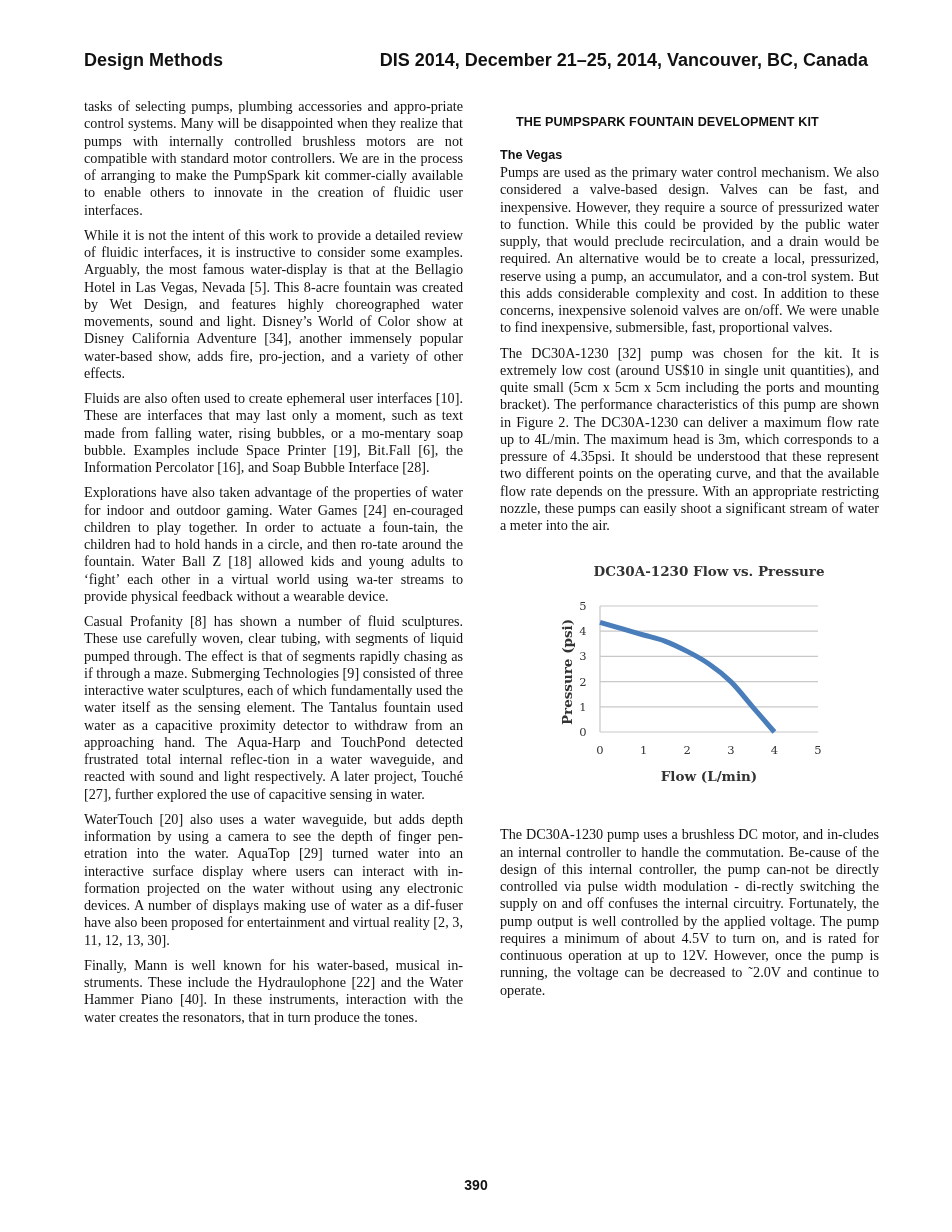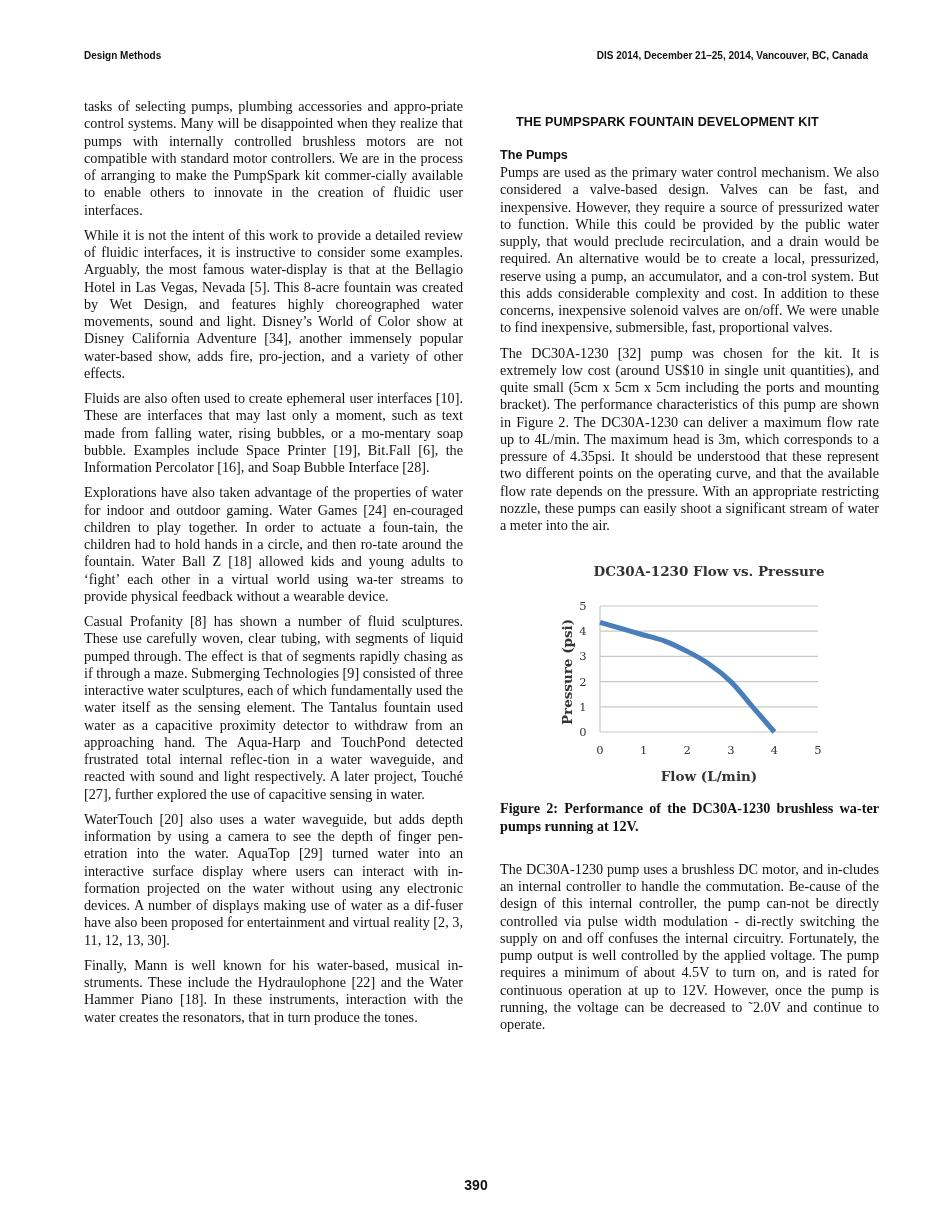--- a/index.html
+++ b/index.html
@@ -1,17 +1,17 @@
 <!DOCTYPE html>
 <html><head>
 <meta charset="utf-8">
 <style>
   html, body { margin: 0; padding: 0; background: #ffffff; }
   body { width: 952px; height: 1232px; position: relative; overflow: hidden; color: #111; }
-  .header { position: absolute; top: 50px; font-family: "Liberation Sans", sans-serif; font-weight: bold; font-size: 10px; color: #111; }
+  .header { position: absolute; top: 50px; font-family: "Liberation Sans", sans-serif; font-weight: bold; font-size: 18px; color: #111; }
   .header.left { left: 84px; }
   .header.right { right: 84px; }
   .col { position: absolute; top: 98px; width: 379px; font-family: "Liberation Serif", serif; font-size: 14.2px; line-height: 17.25px; text-align: justify; hyphens: manual; }
   .col.left { left: 84px; }
   .col.right { left: 500px; }
   .col p { margin: 0 0 8px 0; }
   .sec-head { font-family: "Liberation Sans", sans-serif; font-weight: bold; font-size: 12.6px; line-height: 17px; margin: 16px; letter-spacing: 0.1px; }
   .sub-head { font-family: "Liberation Sans", sans-serif; font-weight: bold; font-size: 12.6px; line-height: 17px; margin: 14px 0 0 0; }
   .figure { position: relative; width: 379px; height: 250px; margin-top: 16px; }
   .figure svg { position: absolute; left: 0; top: 0; }
@@ -28,26 +28,26 @@
 <div class="header left">Design Methods</div>
 <div class="header right">DIS 2014, December 21–25, 2014, Vancouver, BC, Canada</div>
 
 <div class="col left">
   <p>tasks of selecting pumps, plumbing accessories and appro-priate control systems. Many will be disappointed when they realize that pumps with internally controlled brushless motors are not compatible with standard motor controllers. We are in the process of arranging to make the PumpSpark kit commer-cially available to enable others to innovate in the creation of fluidic user interfaces.</p>
   <p>While it is not the intent of this work to provide a detailed review of fluidic interfaces, it is instructive to consider some examples.  Arguably, the most famous water-display is that at the Bellagio Hotel in Las Vegas, Nevada [5].  This 8-acre fountain was created by Wet Design, and features highly choreographed water movements, sound and light.  Disney’s World of Color show at Disney California Adventure [34], another immensely popular water-based show, adds fire, pro-jection, and a variety of other effects.</p>
   <p>Fluids are also often used to create ephemeral user interfaces [10]. These are interfaces that may last only a moment, such as text made from falling water, rising bubbles, or a mo-mentary soap bubble.  Examples include Space Printer [19], Bit.Fall [6], the Information Percolator [16], and Soap Bubble Interface [28].</p>
   <p>Explorations have also taken advantage of the properties of water for indoor and outdoor gaming. Water Games [24] en-couraged children to play together. In order to actuate a foun-tain, the children had to hold hands in a circle, and then ro-tate around the fountain. Water Ball Z [18] allowed kids and young adults to ‘fight’ each other in a virtual world using wa-ter streams to provide physical feedback without a wearable device.</p>
   <p>Casual Profanity [8] has shown a number of fluid sculptures. These use carefully woven, clear tubing, with segments of liquid pumped through. The effect is that of segments rapidly chasing as if through a maze.  Submerging Technologies [9] consisted of three interactive water sculptures, each of which fundamentally used the water itself as the sensing element. The Tantalus fountain used water as a capacitive proximity detector to withdraw from an approaching hand.  The Aqua-Harp and TouchPond detected frustrated total internal reflec-tion in a water waveguide, and reacted with sound and light respectively.  A later project, Touché [27], further explored the use of capacitive sensing in water.</p>
   <p>WaterTouch [20] also uses a water waveguide, but adds depth information by using a camera to see the depth of finger pen-etration into the water.  AquaTop [29] turned water into an interactive surface display where users can interact with in-formation projected on the water without using any electronic devices.  A number of displays making use of water as a dif-fuser have also been proposed for entertainment and virtual reality [2, 3, 11, 12, 13, 30].</p>
-  <p>Finally, Mann is well known for his water-based, musical in-struments.  These include the Hydraulophone [22] and the Water Hammer Piano [18].  In these instruments, interaction with the water creates the resonators, that in turn produce the tones.</p>
+  <p>Finally, Mann is well known for his water-based, musical in-struments.  These include the Hydraulophone [22] and the Water Hammer Piano [40].  In these instruments, interaction with the water creates the resonators, that in turn produce the tones.</p>
 </div>
 
 <div class="col right">
   <h2 class="sec-head">THE PUMPSPARK FOUNTAIN DEVELOPMENT KIT</h2>
-  <h3 class="sub-head">The Pumps</h3>
+  <h3 class="sub-head">The Vegas</h3>
   <p>Pumps are used as the primary water control mechanism. We also considered a valve-based design. Valves can be fast, and inexpensive.  However, they require a source of pressurized water to function. While this could be provided by the public water supply, that would preclude recirculation, and a drain would be required. An alternative would be to create a local, pressurized, reserve using a pump, an accumulator, and a con-trol system.  But this adds considerable complexity and cost. In addition to these concerns, inexpensive solenoid valves are on/off.  We were unable to find inexpensive, submersible, fast, proportional valves.</p>
   <p>The DC30A-1230 [32] pump was chosen for the kit.  It is extremely low cost (around US$10 in single unit quantities), and quite small (5cm x 5cm x 5cm including the ports and mounting bracket).  The performance characteristics of this pump are shown in Figure 2.  The DC30A-1230 can deliver a maximum flow rate up to 4L/min.  The maximum head is 3m, which corresponds to a pressure of 4.35psi.  It should be understood that these represent two different points on the operating curve, and that the available flow rate depends on the pressure.  With an appropriate restricting nozzle, these pumps can easily shoot a significant stream of water a meter into the air.</p>
 
   <div class="figure">
     <svg id="chart-svg" width="379" height="250" viewBox="0 0 379 250">
       <text id="chart-title" class="chart-title" x="209" y="26" text-anchor="middle">DC30A-1230 Flow vs. Pressure</text>
       <g id="grid">
           <line x1="100" x2="318" y1="182" y2="182" stroke="#c8c8c8" stroke-width="1.2"></line>
           <line x1="100" x2="318" y1="156.8" y2="156.8" stroke="#c8c8c8" stroke-width="1.2"></line>
           <line x1="100" x2="318" y1="131.6" y2="131.6" stroke="#c8c8c8" stroke-width="1.2"></line>
@@ -71,17 +71,16 @@
           <text class="tick" x="230.79999999999998" y="204" text-anchor="middle">3</text>
           <text class="tick" x="274.4" y="204" text-anchor="middle">4</text>
           <text class="tick" x="318" y="204" text-anchor="middle">5</text>
         </g>
       <path id="curve" fill="none" stroke-width="5" stroke-linecap="butt" stroke-linejoin="round" d="M100.0,72.4 C103.6,73.4 114.5,76.6 121.8,78.7 C129.1,80.8 136.3,82.9 143.6,85.0 C150.9,87.1 158.1,88.5 165.4,91.3 C172.7,94.0 179.9,97.6 187.2,101.4 C194.5,105.1 201.7,108.9 209.0,114.0 C216.3,119.0 223.5,124.5 230.8,131.6 C238.1,138.7 245.3,148.4 252.6,156.8 C259.9,165.2 270.8,177.8 274.4,182.0" stroke="#4a7ebb"></path>
       <text class="axis-label" x="209" y="231" text-anchor="middle">Flow (L/min)</text>
       <text class="axis-label" x="0" y="0" text-anchor="middle" transform="translate(72,122) rotate(-90)">Pressure (psi)</text>
     </svg>
   </div>
 
-  <p class="caption">Figure 2: Performance of the DC30A-1230 brushless wa-ter pumps running at 12V.</p>
   <p class="after-fig">The DC30A-1230 pump uses a brushless DC motor, and in-cludes an internal controller to handle the commutation. Be-cause of the design of this internal controller, the pump can-not be directly controlled via pulse width modulation - di-rectly switching the supply on and off confuses the internal circuitry. Fortunately, the pump output is well controlled by the applied voltage. The pump requires a minimum of about 4.5V to turn on, and is rated for continuous operation at up to 12V. However, once the pump is running, the voltage can be decreased to ˜2.0V and continue to operate.</p>
 </div>
 
 <div class="pagenum">390</div>
 
 </body></html>

